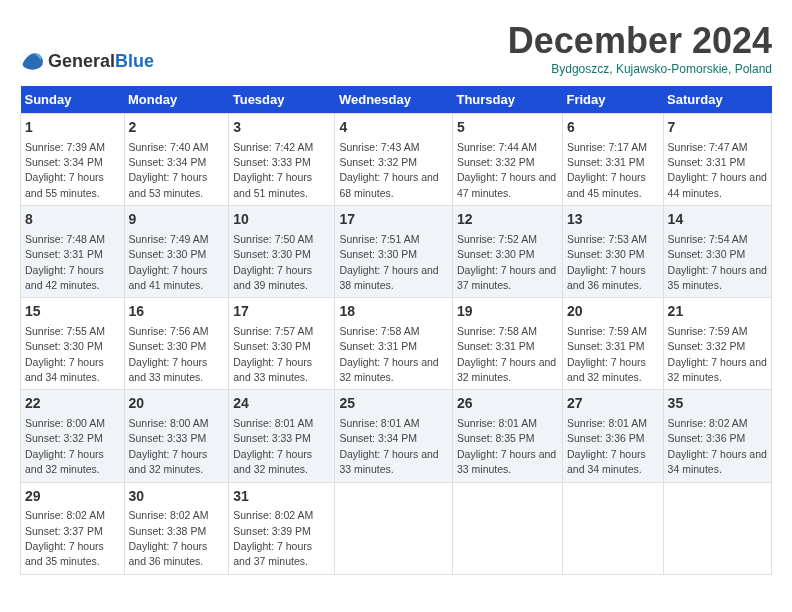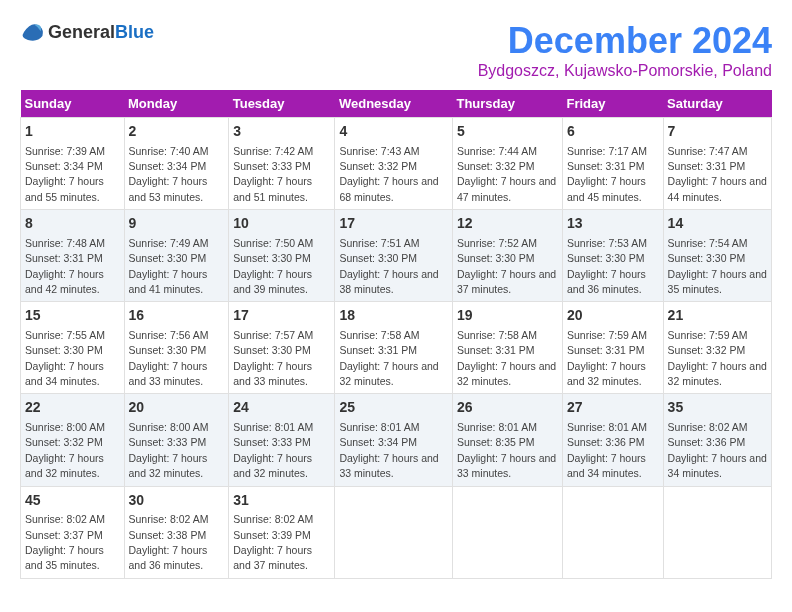--- a/index.html
+++ b/index.html
@@ -13,20 +13,21 @@
     .header-section {
       display: flex;
       justify-content: space-between;
       align-items: flex-start;
       margin-bottom: 10px;
     }
     .logo {
       display: flex;
       align-items: center;
       gap: 4px;
+      margin-top: 29px;
     }
     .logo-text-general {
       font-size: 18px;
       font-weight: bold;
       color: #333;
     }
     .logo-text-blue {
       font-size: 18px;
       font-weight: bold;
       color: #1a6fc4;
@@ -34,33 +35,33 @@
     .logo-icon {
       width: 24px;
       height: 24px;
     }
     .title-section {
       text-align: right;
     }
     .main-title {
       font-size: 36px;
       font-weight: bold;
-      color: #3b82f6;
+      color: #404040;
     }
     .subtitle {
-      font-size: 16px;
-      color: #a21caf;
+      font-size: 12px;
+      color: #0f766e;
     }
     table {
       width: 100%;
       border-collapse: collapse;
       font-size: 11px;
     }
     thead tr {
-      background-color: #a21caf;
+      background-color: #1d4ed8;
       color: white;
     }
     thead th {
       padding: 6px 4px;
       text-align: left;
       font-size: 13px;
       font-weight: bold;
     }
     tbody tr {
       background-color: #fff;
@@ -299,21 +300,21 @@
       </td>
         <td>
         <span class="day-number">35</span>
         <span class="day-info">Sunrise: 8:02 AM</span><br>
         <span class="day-info">Sunset: 3:36 PM</span><br>
         <span class="day-info">Daylight: 7 hours and 34 minutes.</span>
       </td>
       </tr>
       <tr>
         <td>
-        <span class="day-number">45</span>
+        <span class="day-number">29</span>
         <span class="day-info">Sunrise: 8:02 AM</span><br>
         <span class="day-info">Sunset: 3:37 PM</span><br>
         <span class="day-info">Daylight: 7 hours and 35 minutes.</span>
       </td>
         <td>
         <span class="day-number">30</span>
         <span class="day-info">Sunrise: 8:02 AM</span><br>
         <span class="day-info">Sunset: 3:38 PM</span><br>
         <span class="day-info">Daylight: 7 hours and 36 minutes.</span>
       </td>

